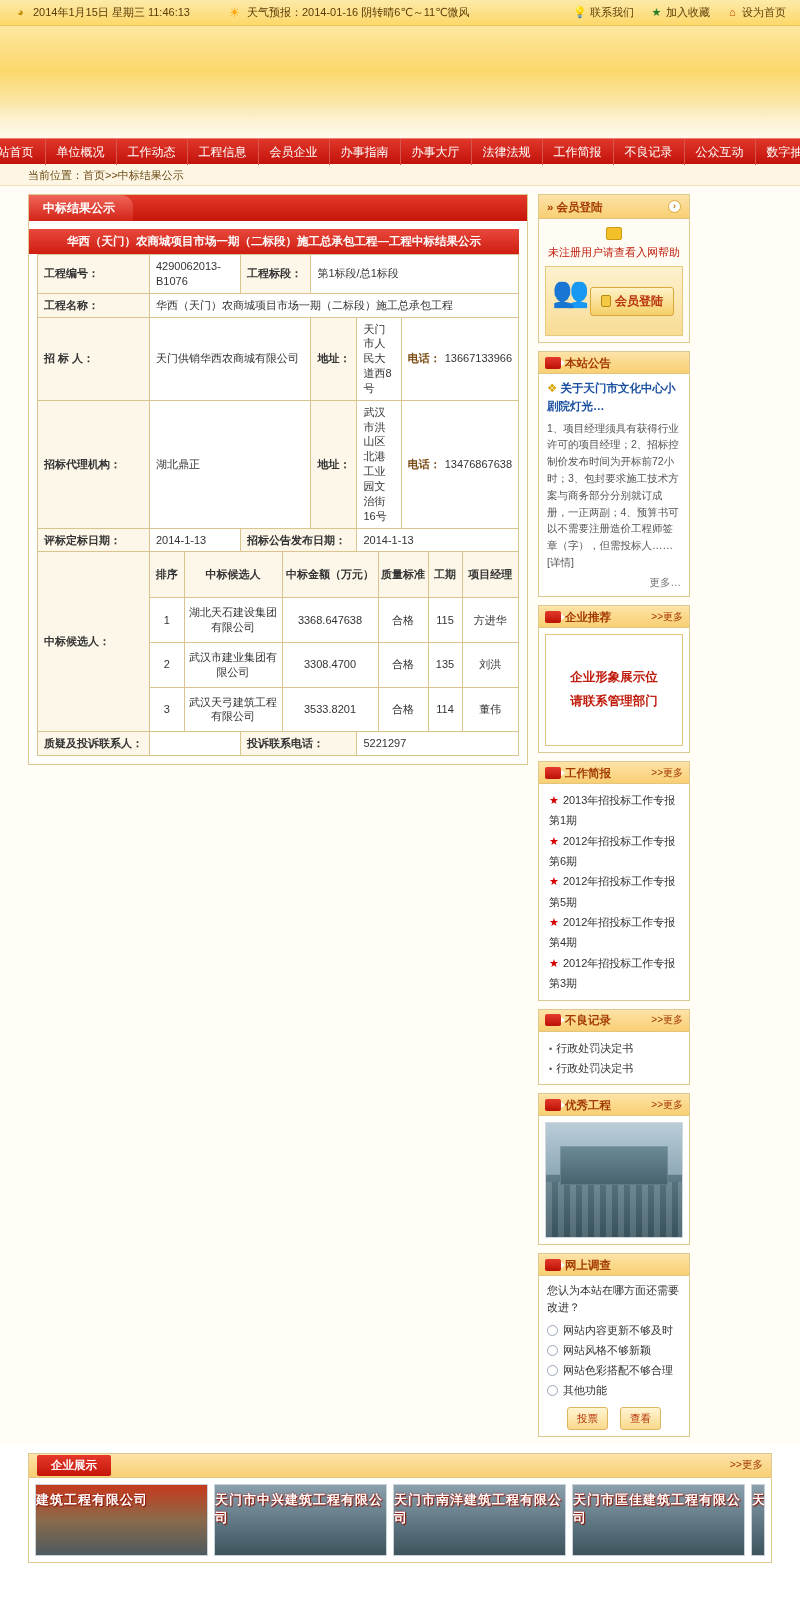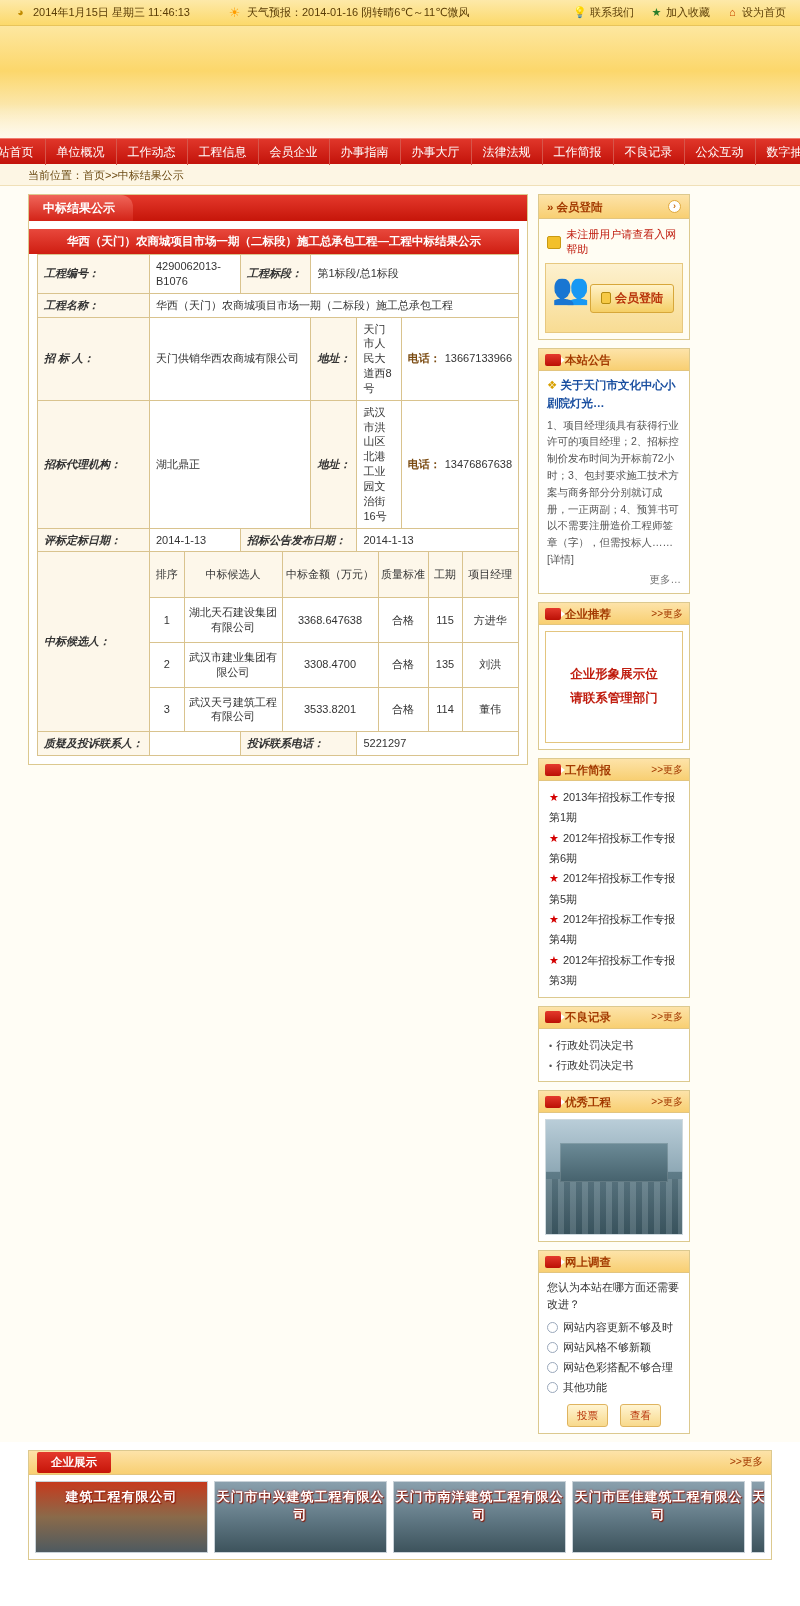--- a/index.html
+++ b/index.html
@@ -112,23 +112,23 @@
     margin:0 8px;
     border-collapse:collapse;
     font-size:11px;
   }
   table.form td {
     border:1px solid #d9c38e;
     padding:4px 6px;
     color:#333;
     line-height:1.35;
   }
-  td.lbl { background:#fdf7ea; font-weight:bold; color:#7a4a10; white-space:nowrap;font-style:italic; }
+  td.lbl { background:#fdf7ea; font-weight:bold; color:#7a4a10; white-space:nowrap; }
   td.ctr { text-align:center; }
-  .inner-th { background:#fdf7ea; font-weight:normal; text-align:center; color:#7a4a10; }
+  .inner-th { background:#fdf7ea; font-weight:bold; text-align:center; color:#7a4a10; }
 
   
   .rbox { border:1px solid #dcc98f; background:#fff; margin-bottom:8px; }
   .rhead {
     height:22px; line-height:22px;
     background:linear-gradient(#fde3a9,#f8cf72);
     border-bottom:1px solid #e3c57f;
     padding:0 6px;
     display:flex; align-items:center;
     font-size:11.5px; font-weight:bold; color:#a33a00;
@@ -154,21 +154,21 @@
     display:flex; align-items:center;
   }
   .loginhead .circ {
     margin-left:auto; width:13px; height:13px; border-radius:50%;
     background:#fff; border:1px solid #e0a93c; color:#c9721a;
     font-size:9px; line-height:11px; text-align:center;
   }
   .loginbody { padding:6px; background:#fffdf3; }
   .tipline {
     display:flex; align-items:center; gap:5px;
-    font-size:11px; color:#c01d0f; padding:2px 2px 6px 2px;
+    font-size:11px; color:#c01d0f; padding:2px 2px 6px 2px;flex-direction:column;
   }
   .tipline .key { width:16px; height:13px; background:#f3c02a; border:1px solid #c99a12; border-radius:2px; }
   .loginpanel {
     height:70px;
     background:linear-gradient(#fdf1cf,#f8dc93);
     border:1px solid #e7c87f;
     display:flex; align-items:center; justify-content:flex-end;
     padding-right:8px; position:relative;
   }
   .ppl { position:absolute; left:6px; top:10px; font-size:30px; color:#3a7fc1; line-height:1; }
@@ -251,21 +251,21 @@
     padding:3px 14px; border-radius:2px;
   }
   .sc-more { margin-left:auto; font-size:10.5px; color:#a33a00; }
   .sc-body { display:flex; gap:6px; padding:6px; background:#fff; }
   .sc-item {
     width:1px; flex:1; height:72px; position:relative; overflow:hidden;
     background:linear-gradient(180deg,#8aa0ad 0%, #5e7682 55%, #3d535c 100%);
     border:1px solid #c9d2d8;
   }
   .sc-item .cap {
-    position:absolute; left:0; right:0; top:6px; text-align:center;
+    position:absolute; left:0; right:0; top:6px; text-align:left;
     color:#fff; font-weight:bold; font-size:13px;
     text-shadow:1px 1px 1px #8a1500, 0 0 2px #b10000;
     letter-spacing:1px;
   }
   .sc-item.red { background:linear-gradient(180deg,#c63a1d 0%, #8a6a4a 50%, #4e5a60 100%); }
 </style>
 </head>
 <body>
 
 <div class="page">

